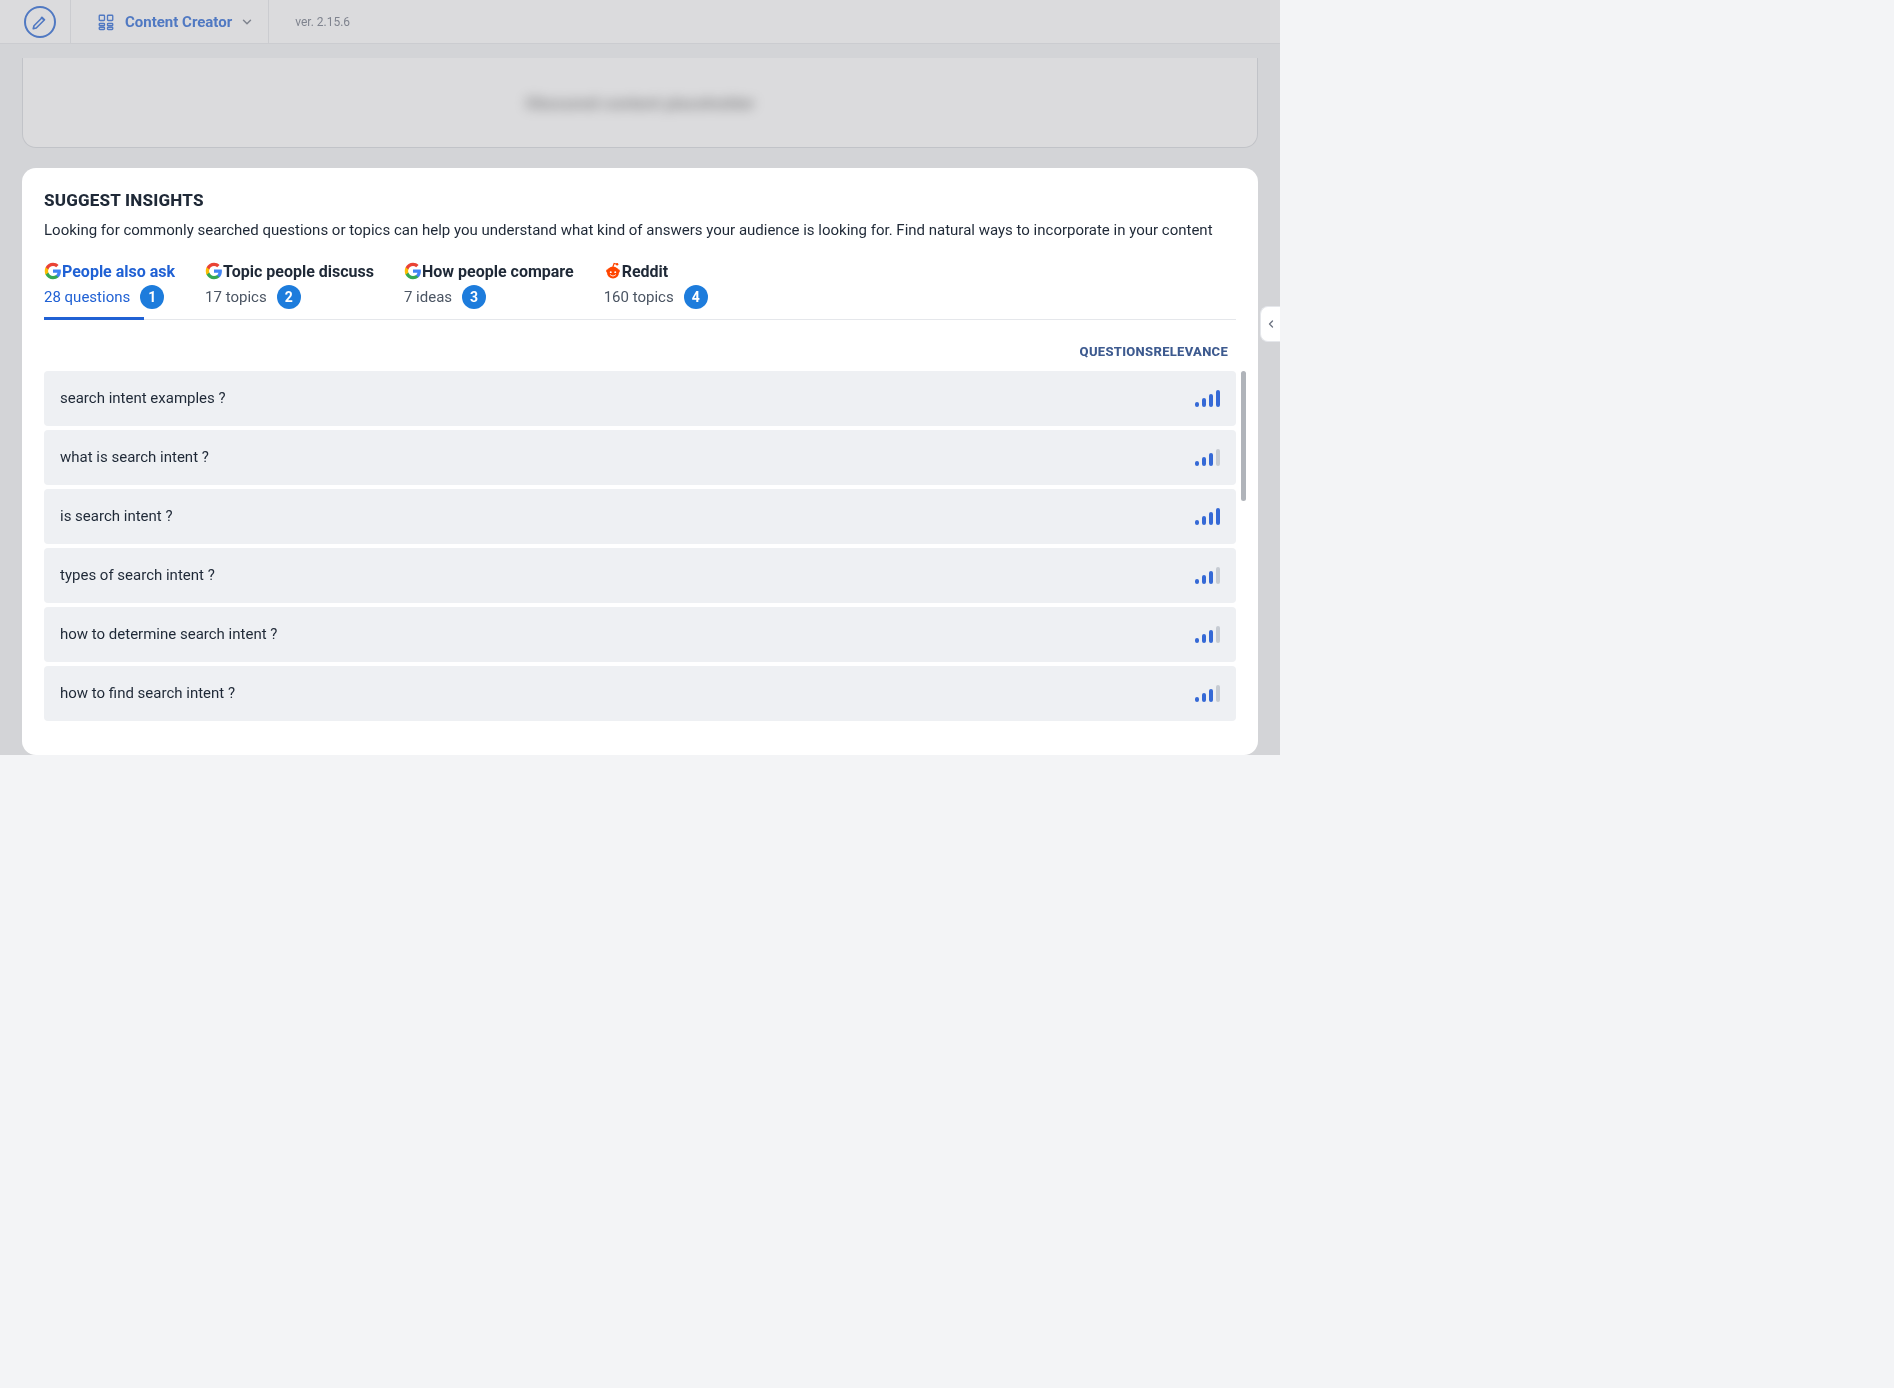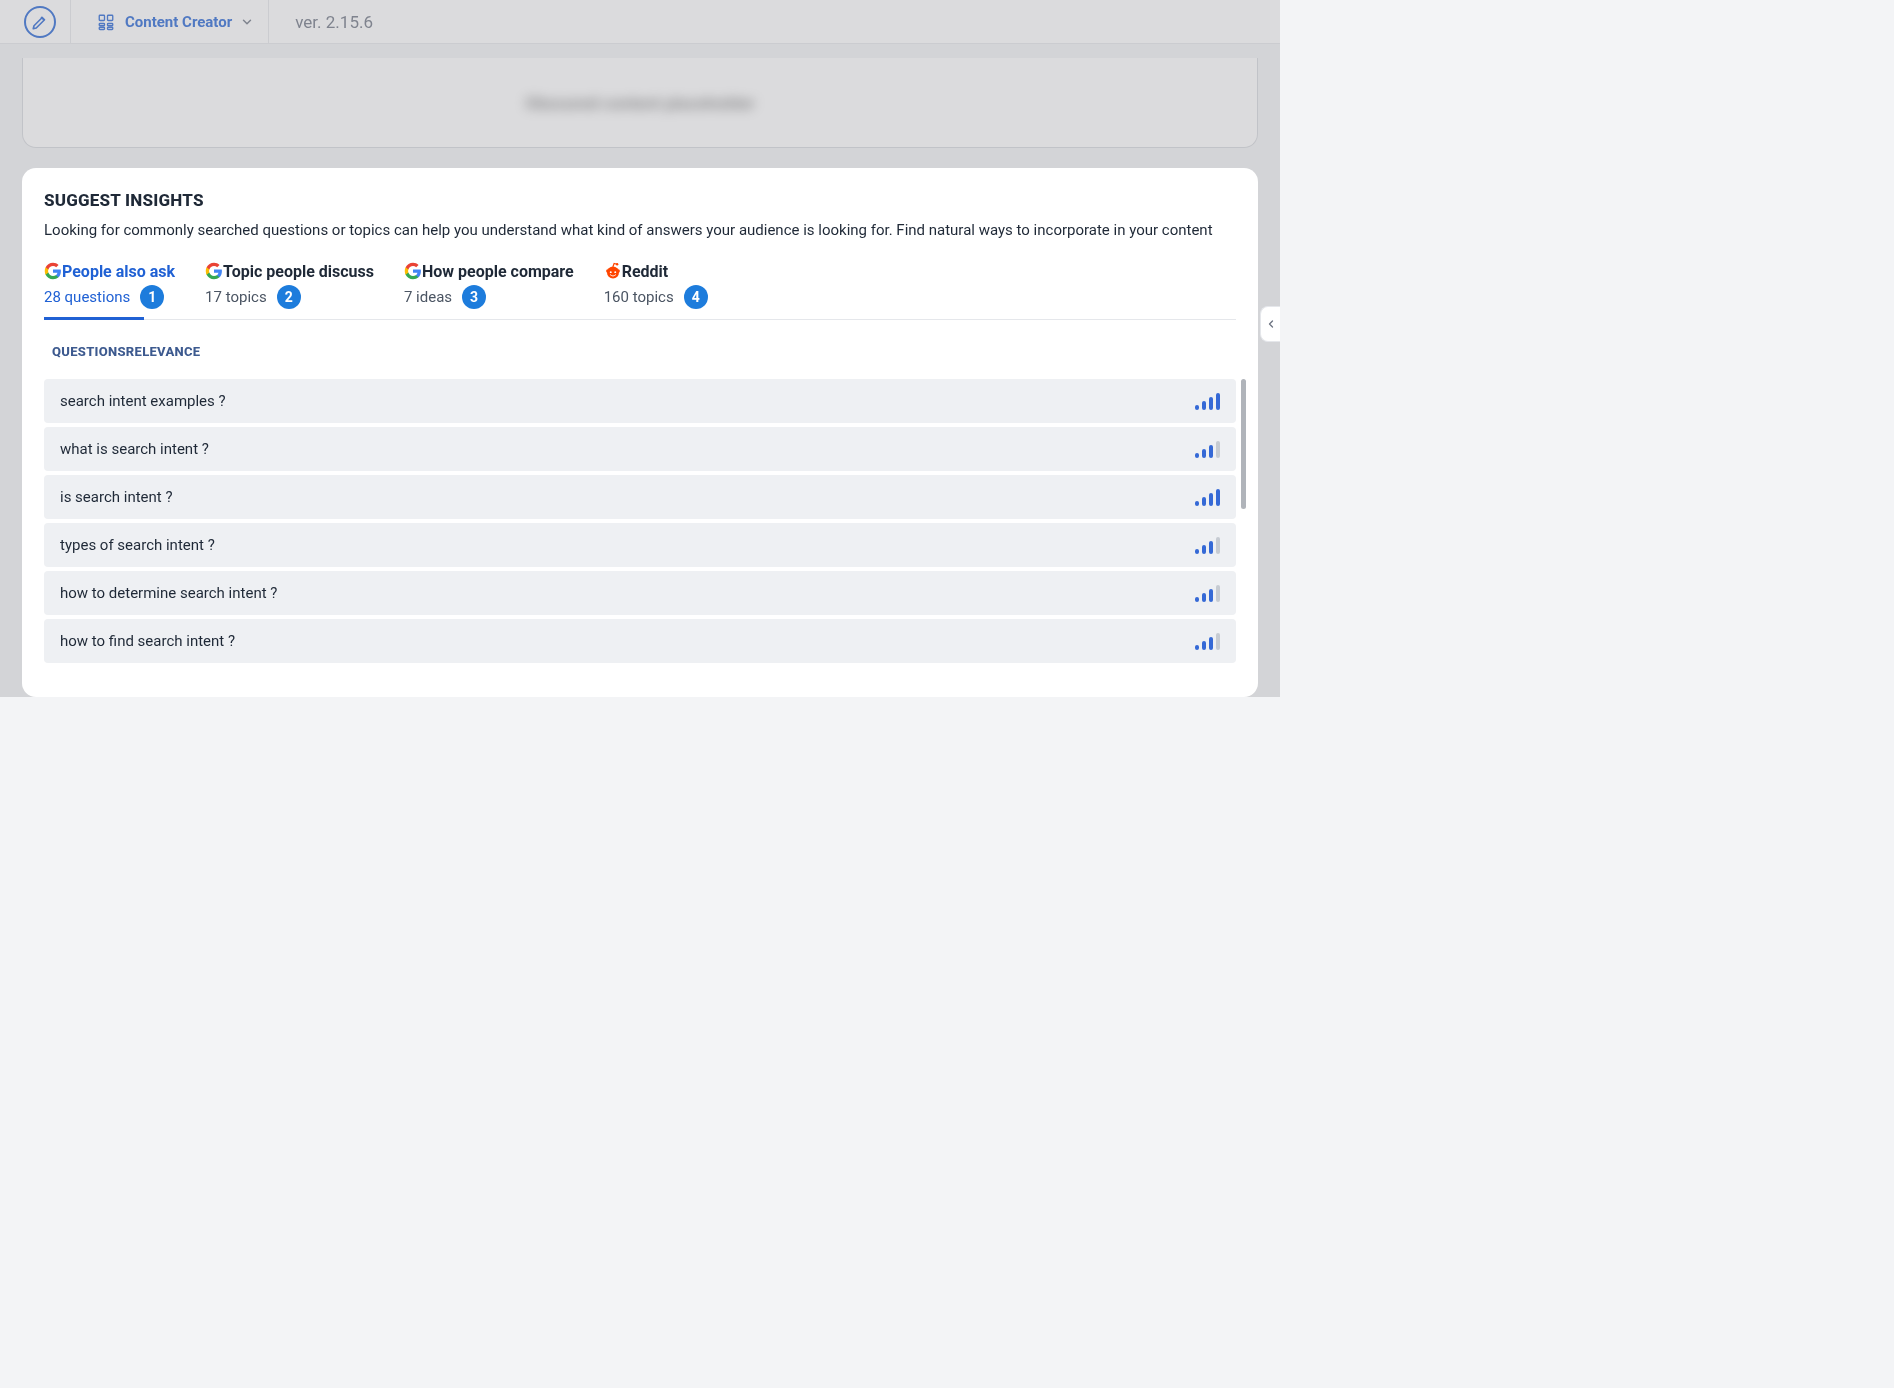--- a/index.html
+++ b/index.html
@@ -44,21 +44,21 @@
   }
   .app-logo svg { width: 18px; height: 18px; }
   .grid-icon { width: 18px; height: 18px; margin-right: 10px; }
   .header .title {
     font-size: 15px;
     font-weight: 700;
     color: #2061d4;
     margin-right: 8px;
   }
   .header .chev { color: #6b7280; }
-  .version { color: #6b7280; font-size: 17px; }
+  .version { color: #6b7280; font-size: 12px; }
 
   
   .top-card {
     margin: 14px 22px 20px;
     height: 90px;
     background: #fff;
     border: 1px solid #d6d9dd;
     border-radius: 14px;
     border-top-left-radius: 0;
     border-top-right-radius: 0;
@@ -157,32 +157,32 @@
   .g-icon, .r-icon { width: 18px; height: 18px; flex-shrink: 0; }
 
   
   .panel-body {
     position: relative;
     z-index: 10;
     padding: 14px 22px 30px;
   }
   .table-headers {
     display: flex;
-    justify-content: flex-start;
+    justify-content: flex-end;
     font-size: 13px;
     font-weight: 800;
     letter-spacing: 0.3px;
     color: #3d5a8f;
-    margin: 10px 8px 20px;
+    margin: 10px 8px 12px;
   }
   .rows { position: relative; }
   .row {
     background: #eef0f3;
     border-radius: 4px;
-    height: 44px;
+    height: 55px;
     margin-bottom: 4px;
     display: flex;
     align-items: center;
     justify-content: space-between;
     padding: 0 16px;
     font-size: 15px;
     color: #1f2937;
   }
   .relevance { display: flex; align-items: flex-end; gap: 3px; height: 18px; }
   .relevance .bar { width: 4px; border-radius: 2px; }

